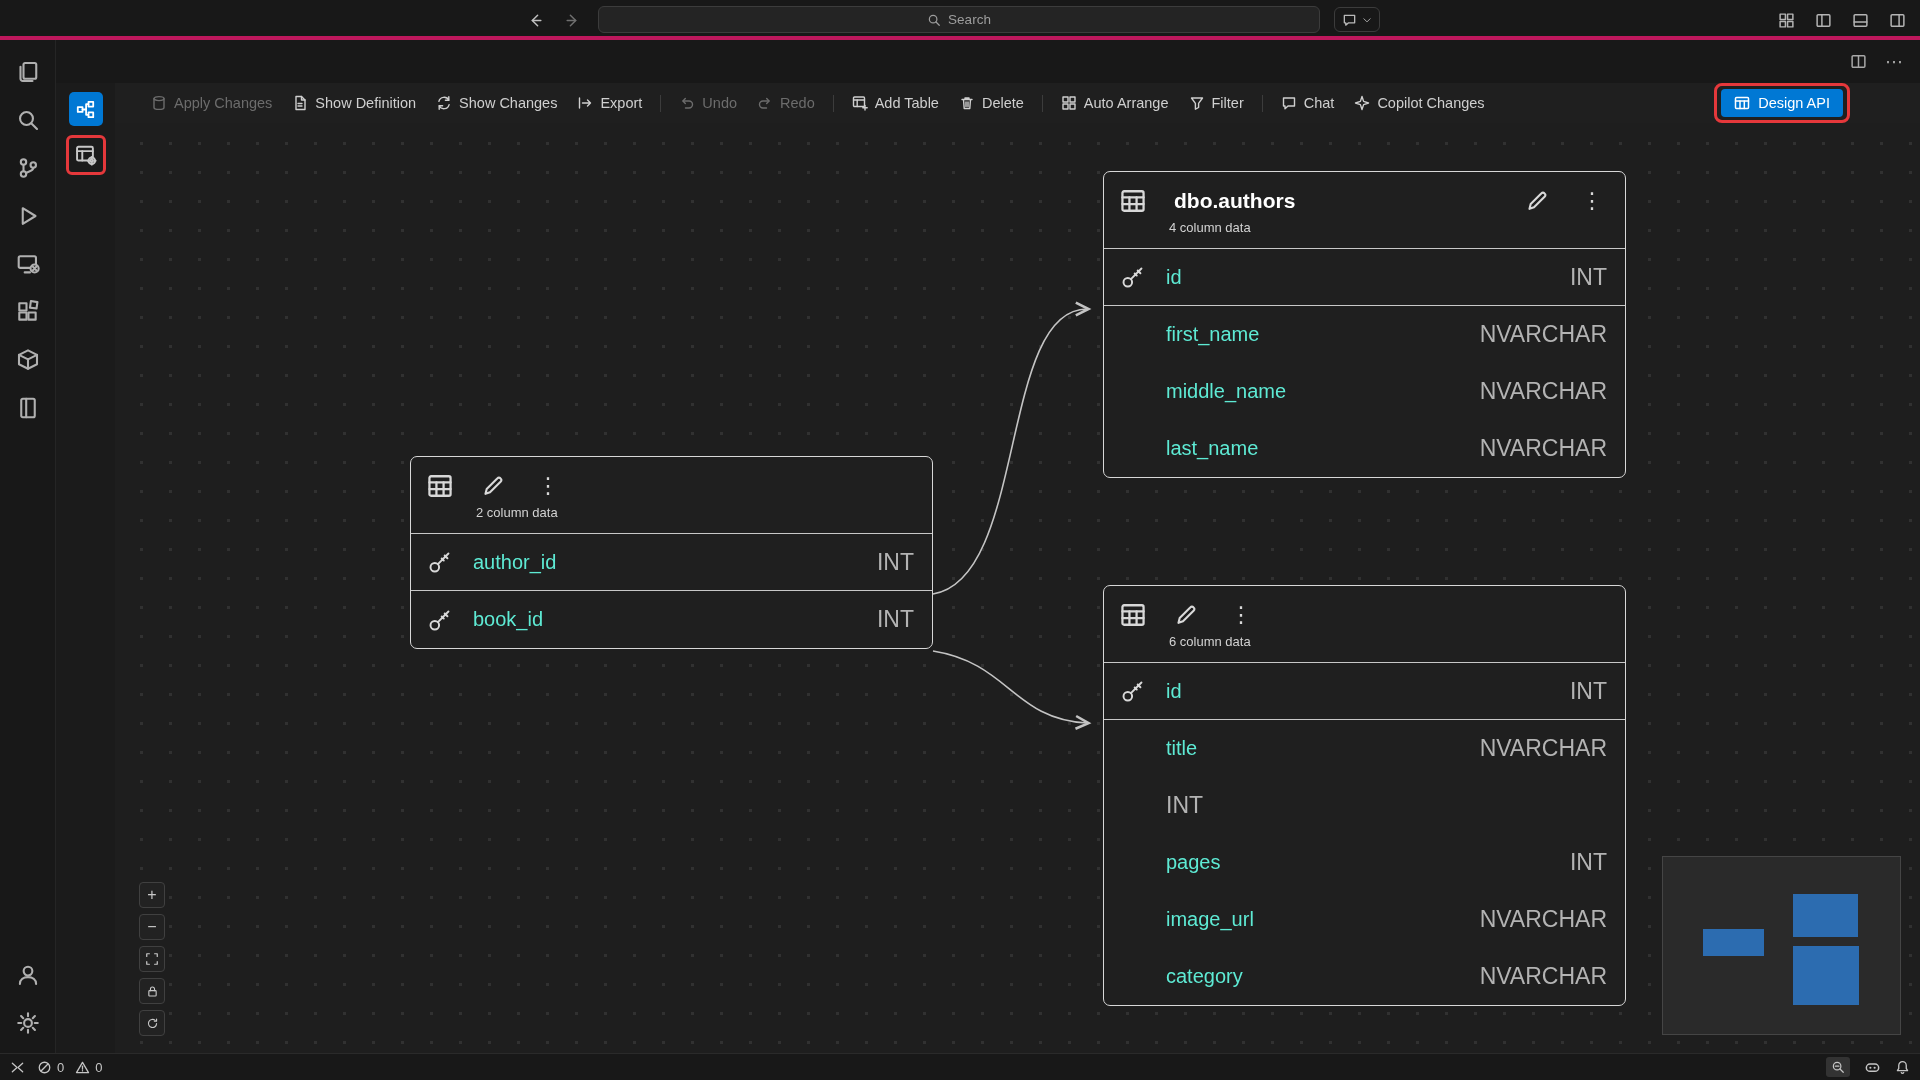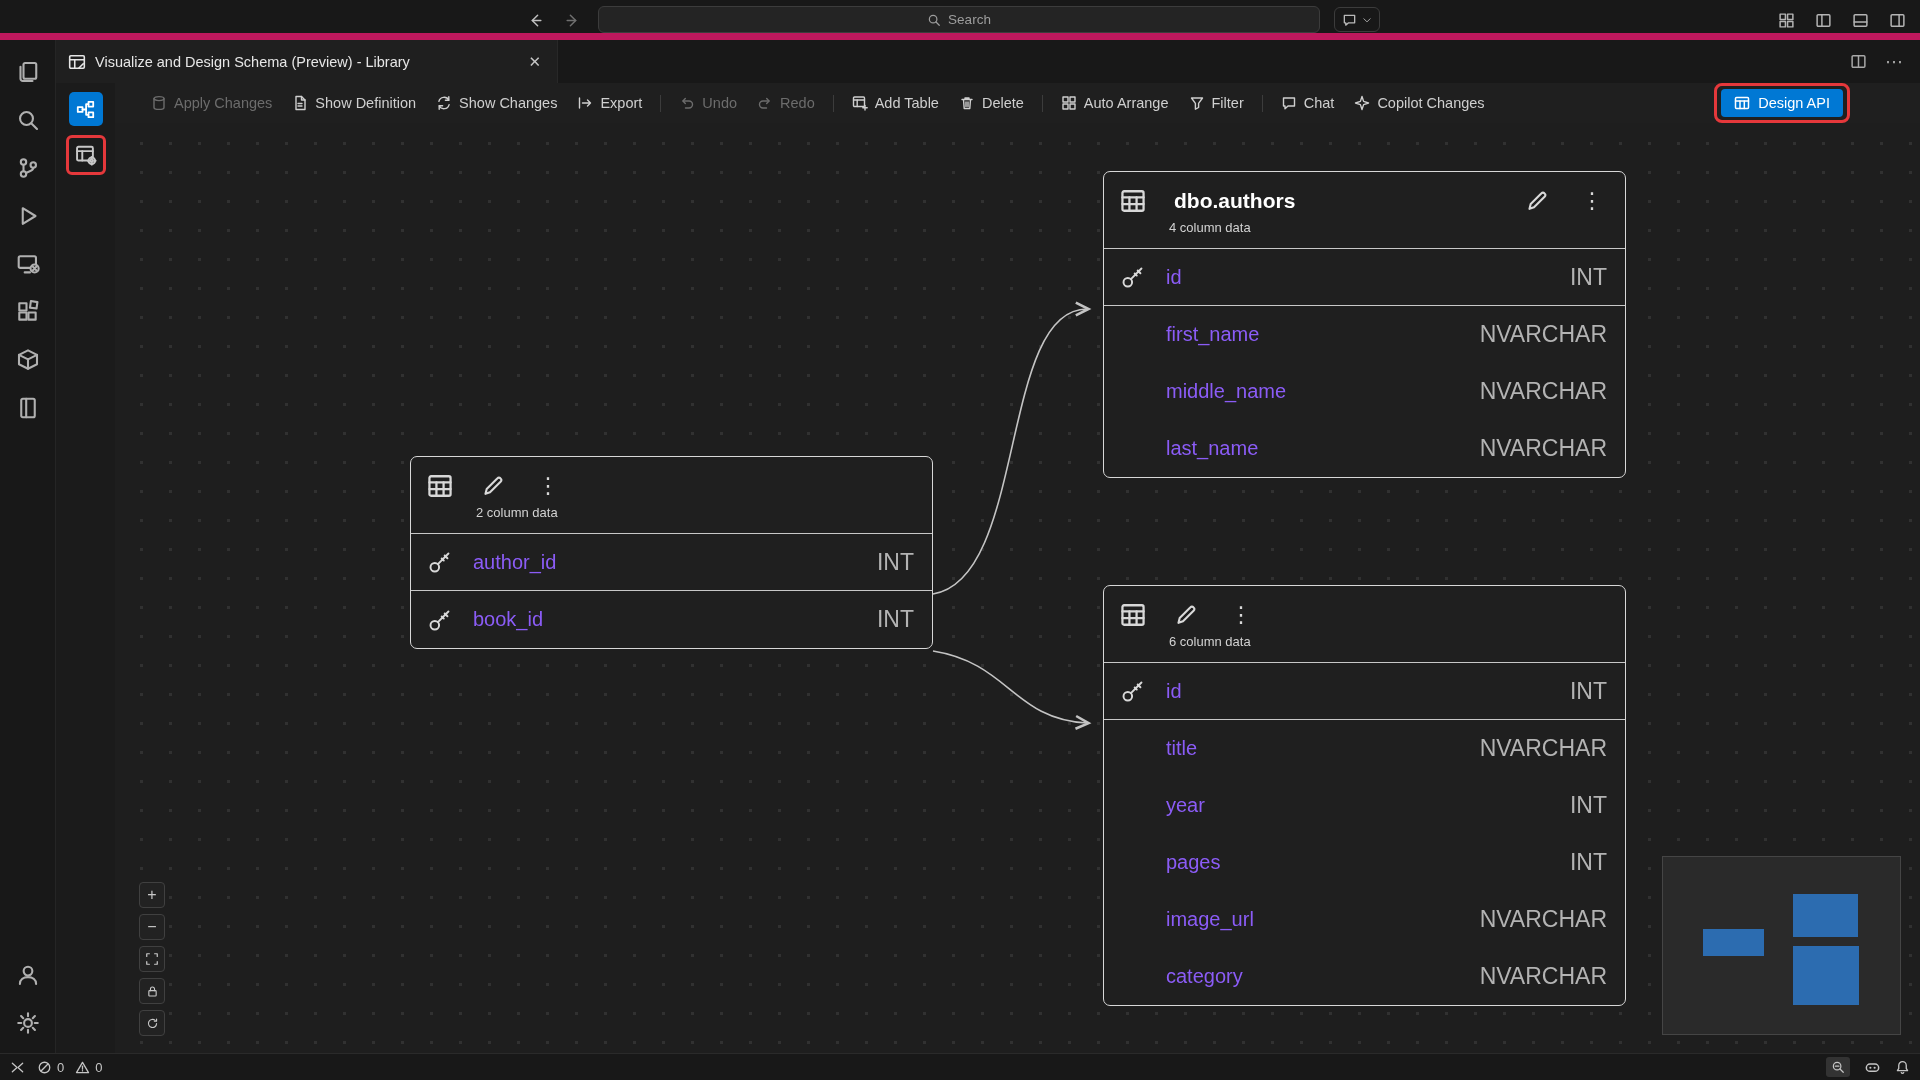--- a/index.html
+++ b/index.html
@@ -7,21 +7,21 @@
   body {
     background:#1e1e1e;
     font-family:"Liberation Sans","DejaVu Sans",sans-serif;
     color:#cccccc;
     font-size:14px;
     -webkit-font-smoothing:antialiased;
   }
   .ic { stroke:currentColor; fill:none; stroke-width:1.4; stroke-linecap:round; stroke-linejoin:round; display:block; }
 
   
-  .titlebar { height:40px; background:#181818; position:relative; border-bottom:7px solid #be185d;text-align:center; }
+  .titlebar { height:40px; background:#181818; position:relative; border-bottom:4px solid #be185d;text-align:center; }
   .tb-nav { position:absolute; left:527px; top:0; height:40px; display:flex; align-items:center; gap:20px; }
   .nav-btn { color:#c0c0c0; }
   .nav-btn.dim { color:#6f6f6f; }
   .searchbox {
     position:absolute; left:598px; top:6px; width:722px; height:27px;
     background:#242424; border:1px solid #3c3c3c; border-radius:6px;
     display:flex; align-items:center; justify-content:center; gap:7px;
     color:#9d9d9d; font-size:13.5px; cursor:text;
   }
   .copilot-menu {
@@ -80,21 +80,21 @@
     border:1.5px solid #d7d7d7; border-radius:7px; overflow:hidden;
   }
   .card-header { display:flex; align-items:center; gap:28px; padding:16px 18px 2px 16px; color:#d8d8d8; }
   .card-title { flex:1; font-size:21px; font-weight:bold; color:#ffffff; }
   .card-pencil { color:#d8d8d8; cursor:pointer; }
   .card-kebab { color:#d8d8d8; font-size:22px; cursor:pointer; padding:0 4px; }
   .card-sub { padding:4px 16px 13px 65px; font-size:13px; color:#d2d2d2; border-bottom:1px solid #c8c8c8; }
   .col-row { height:57px; display:flex; align-items:center; padding:0 18px 0 16px; font-size:20px; }
   .col-row.key-row:not(:last-child) { border-bottom:1px solid #c8c8c8; }
   .key-slot { width:46px; color:#d8d8d8; }
-  .col-name { flex:1; color:#8b5cf6; }
+  .col-name { flex:1; color:#5eead4; }
   .col-type { color:#b3b3b3; font-size:23px; }
 
   
   .zoom-controls { position:absolute; left:24px; top:759px; display:flex; flex-direction:column; gap:6px; }
   .zbtn { width:26px; height:26px; background:#222222; border:1px solid #404040; border-radius:4px; display:grid; place-items:center; color:#c8c8c8; font-size:16px; line-height:1; cursor:pointer; font-family:inherit; }
 
   
   .minimap { position:absolute; left:1547px; top:733px; width:239px; height:179px; background:#2a2a2a; border:1px solid #454545; }
   .mm-rect { position:absolute; background:var(--minimap-block,#2c6cb0); }
   .mm-a { left:40px;  top:72px; width:61px; height:27px; }
@@ -245,32 +245,20 @@
       <svg class="ic" width="24" height="24" viewBox="0 0 16 16">
           <circle cx="8" cy="8" r="2.6"></circle>
           <path d="M8 1.5 v2 M8 12.5 v2 M1.5 8 h2 M12.5 8 h2 M3.4 3.4 l1.4 1.4 M11.2 11.2 l1.4 1.4 M12.6 3.4 l-1.4 1.4 M4.8 11.2 l-1.4 1.4"></path>
         </svg>
     </div>
   </div>
 
   <div class="editor">
 
     <div class="tabbar">
-      <div class="tab">
-        <span>
-          <svg class="ic" width="18" height="18" viewBox="0 0 16 16">
-              <rect x="1.5" y="2.5" width="13" height="11" rx="1"></rect>
-              <line x1="1.5" y1="6" x2="14.5" y2="6"></line>
-              <line x1="6" y1="6" x2="6" y2="13.5"></line>
-              <path d="M9.5 13.5 l4-4"></path>
-            </svg>
-        </span>
-        <span>Visualize and Design Schema (Preview) - Library</span>
-        <span class="tab-close">✕</span>
-      </div>
       <div class="tabbar-actions">
         <span>
           <svg class="ic" width="17" height="17" viewBox="0 0 16 16">
               <rect x="2" y="2.5" width="12" height="11" rx="1"></rect>
               <line x1="8" y1="2.5" x2="8" y2="13.5"></line>
             </svg>
         </span>
         <span class="tab-more">⋯</span>
       </div>
     </div>
@@ -544,21 +532,20 @@
                   <span class="col-name">id</span>
                   <span class="col-type">INT</span>
                 </div>
                 <div class="col-row">
                   <span class="key-slot"></span>
                   <span class="col-name">title</span>
                   <span class="col-type">NVARCHAR</span>
                 </div>
                 <div class="col-row">
                   <span class="key-slot"></span>
-                  <span class="col-name">year</span>
                   <span class="col-type">INT</span>
                 </div>
                 <div class="col-row">
                   <span class="key-slot"></span>
                   <span class="col-name">pages</span>
                   <span class="col-type">INT</span>
                 </div>
                 <div class="col-row">
                   <span class="key-slot"></span>
                   <span class="col-name">image_url</span>

